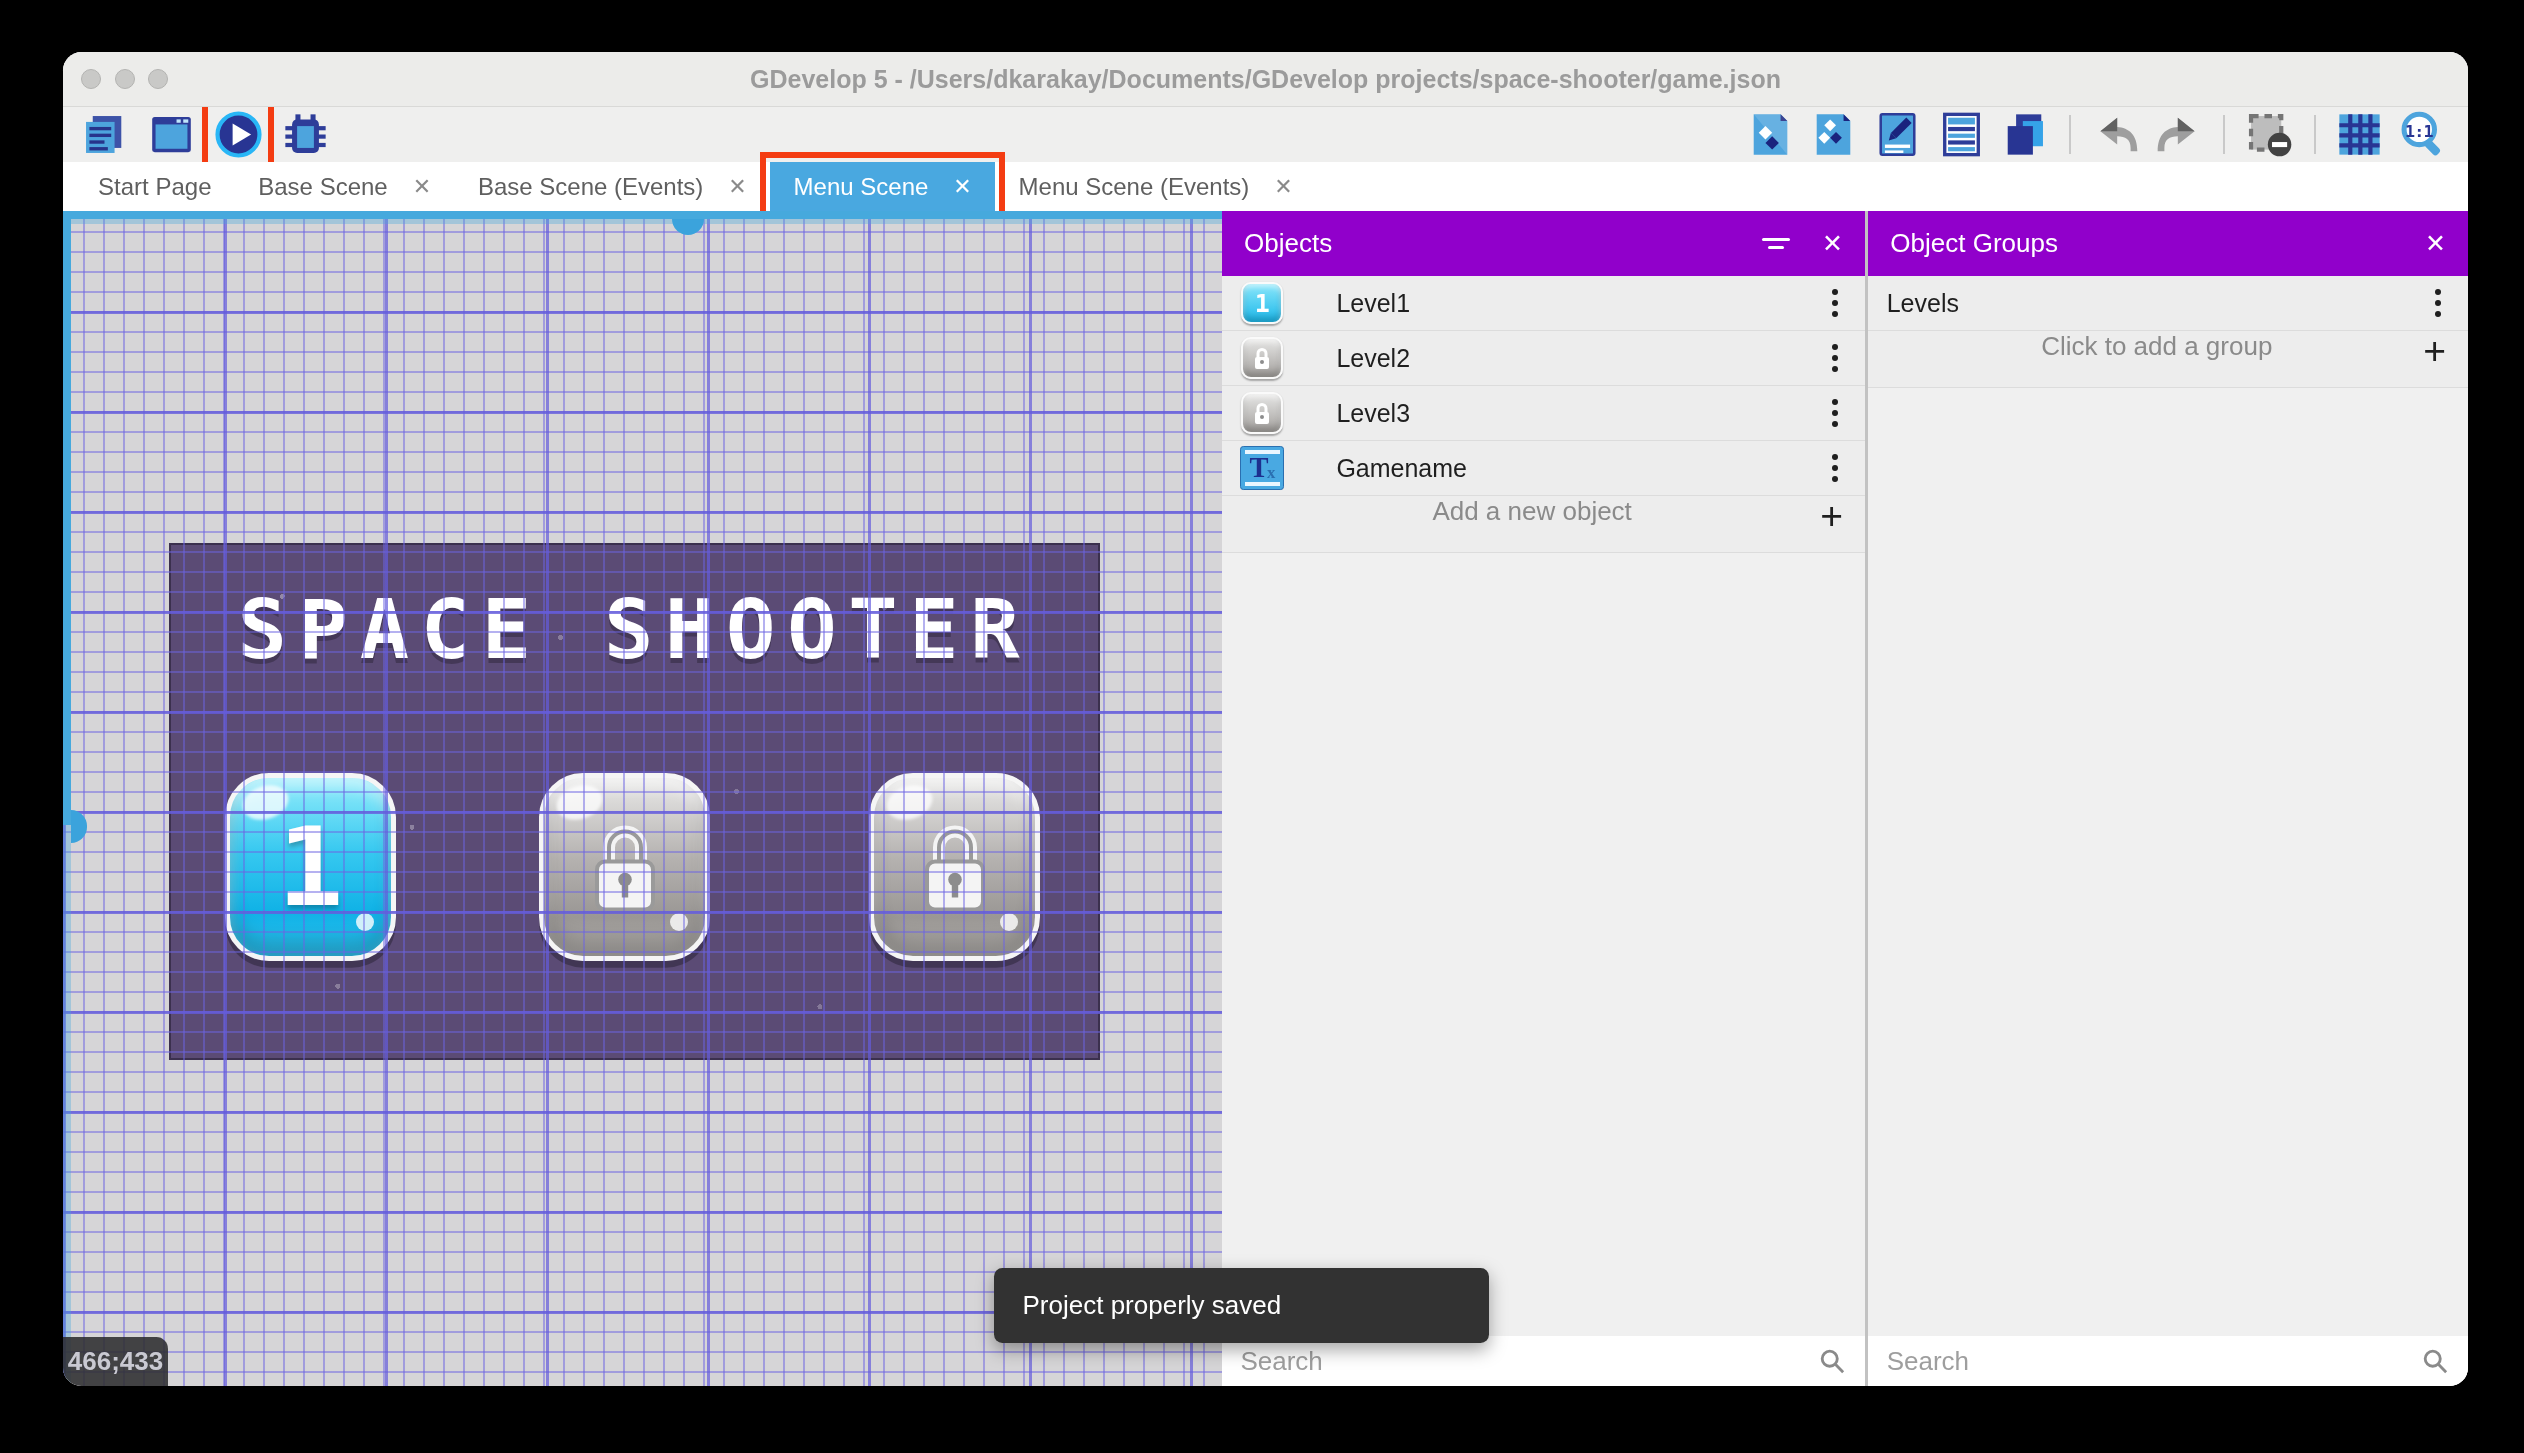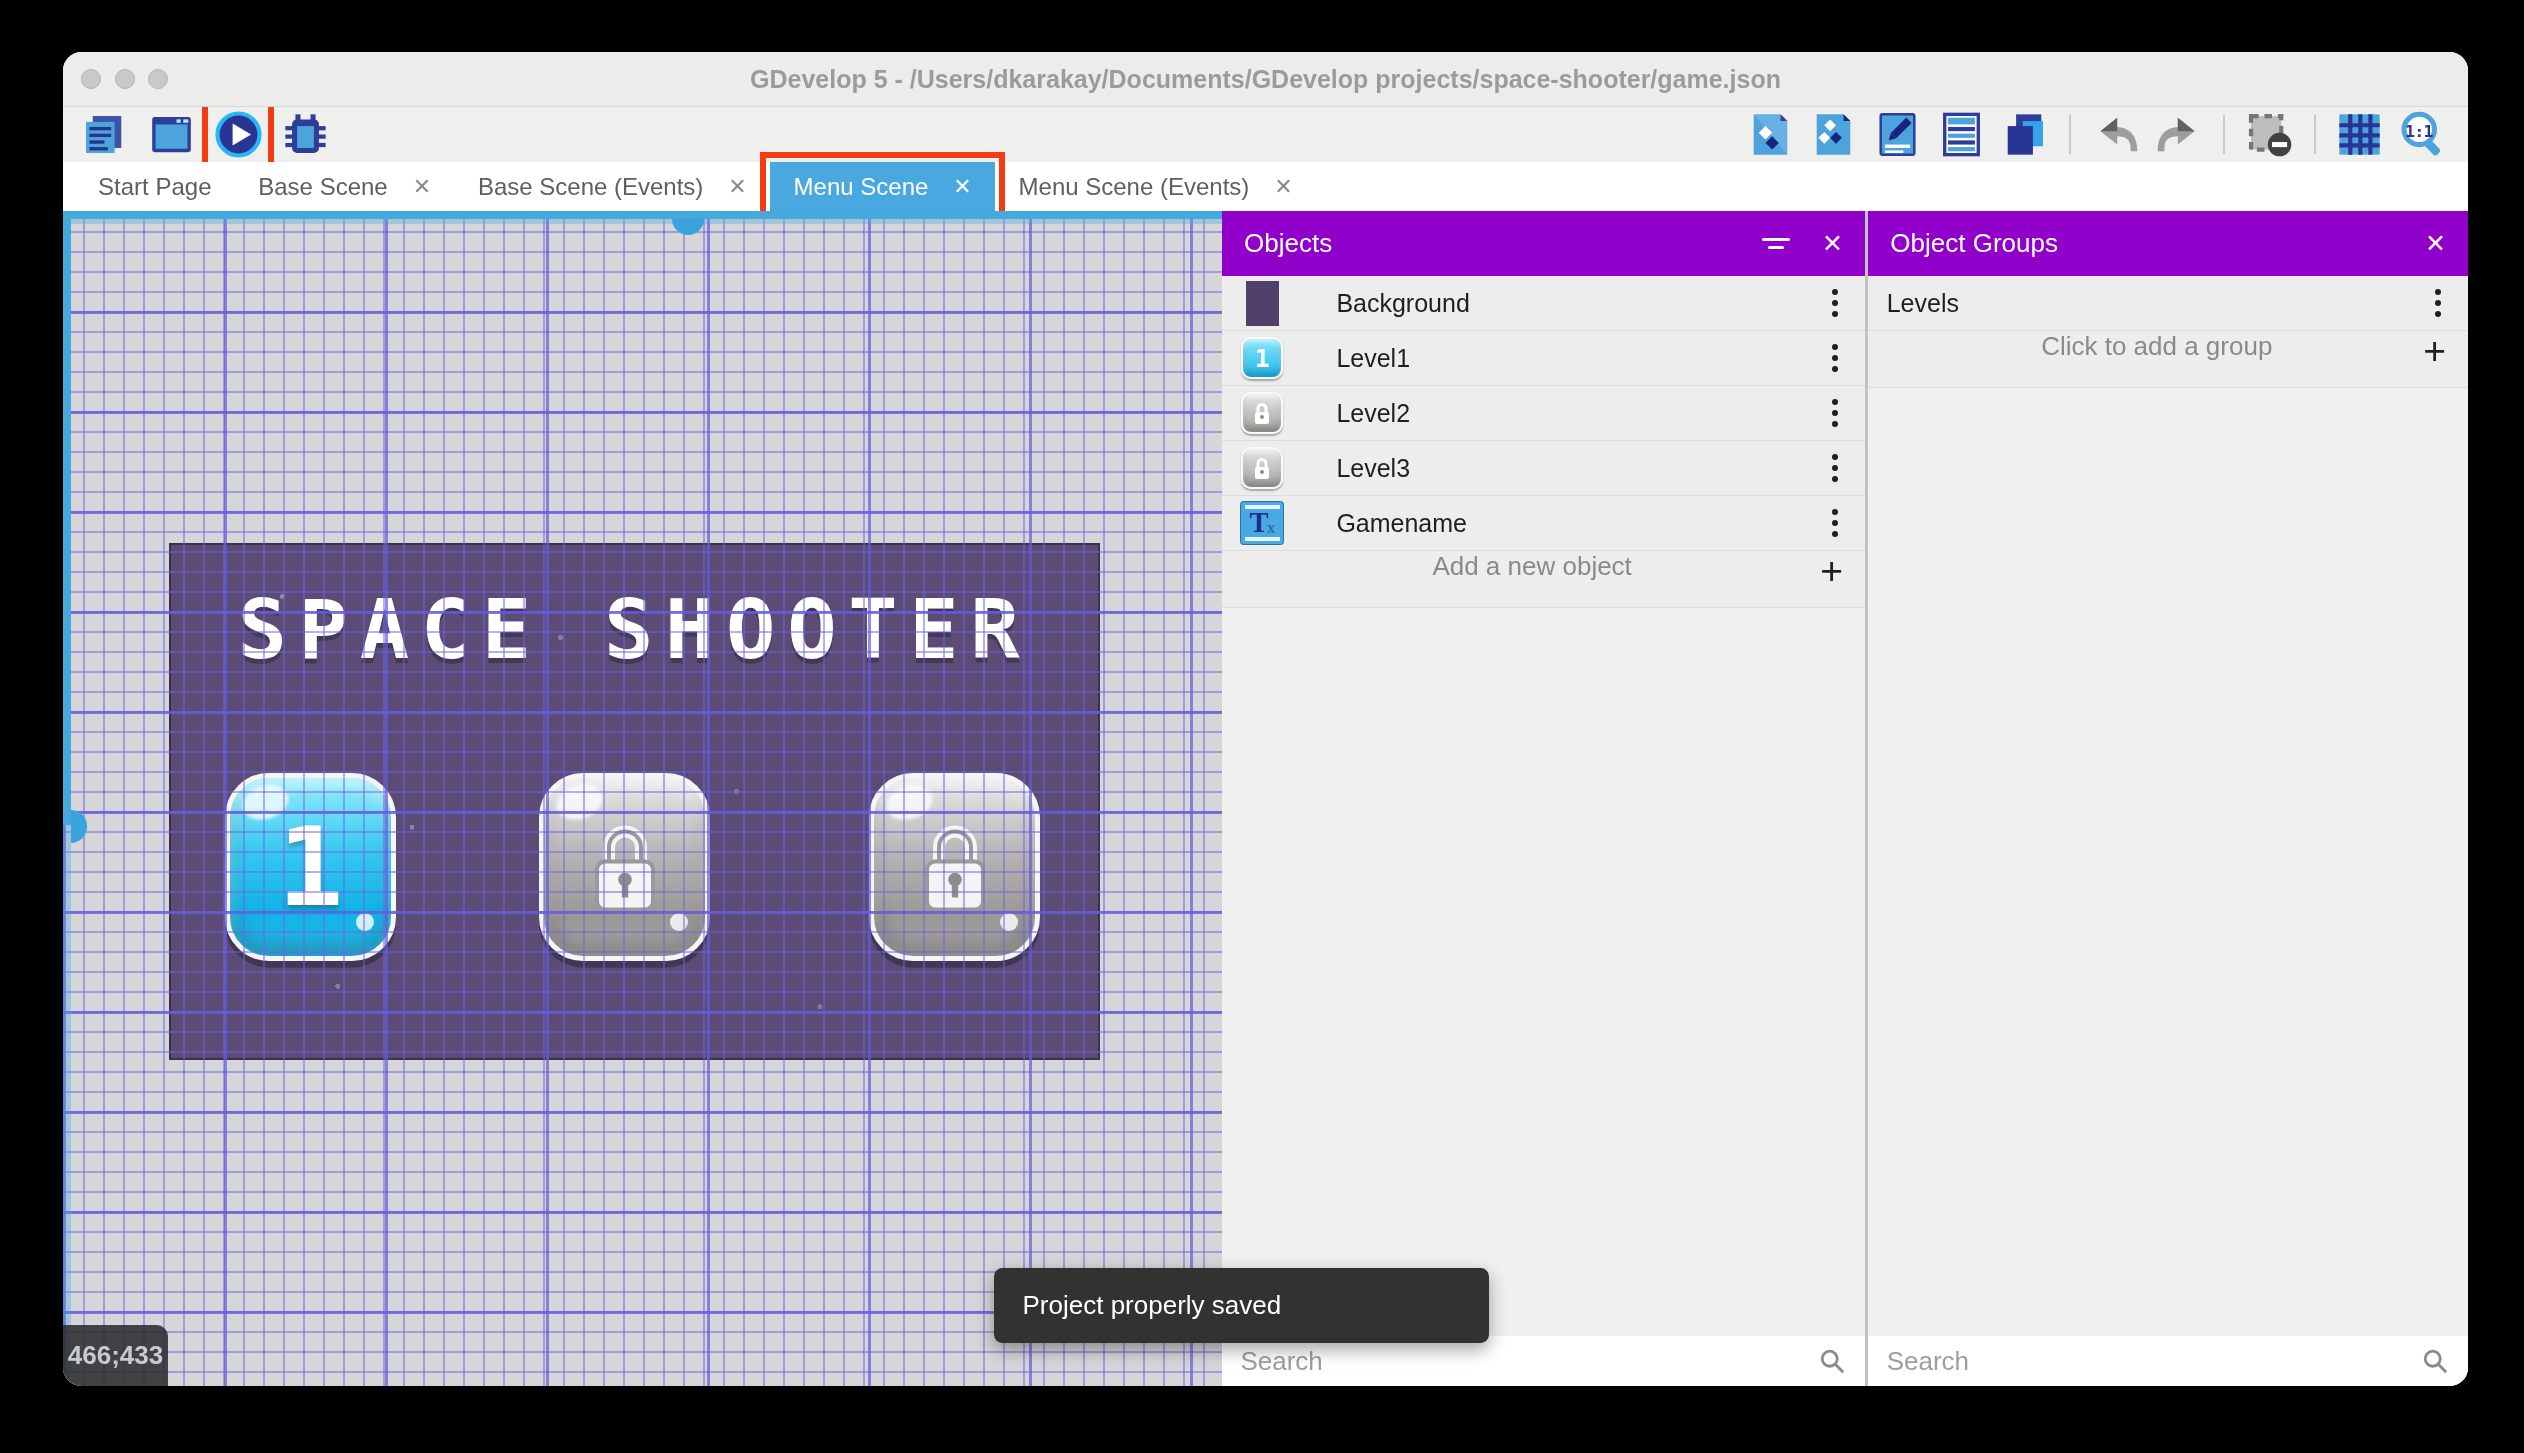--- a/index.html
+++ b/index.html
@@ -110,21 +110,21 @@
 
   
   .hscroll { position:absolute; left:0; right:0; top:0; height:7.5px; background:#46a9dd; cursor:pointer; }
   .hscroll .band { position:absolute; left:0; right:0; top:7.5px; height:5.9px; background:rgba(70,169,221,.35); }
   .hthumb { position:absolute; left:609px; top:7.5px; width:32px; height:16.7px; background:#3ba3dc; border-radius:0 0 16.7px 16.7px; cursor:grab; }
   .vscroll { position:absolute; left:0; top:0; bottom:0; width:7.5px; background:rgba(70,169,221,.35); cursor:pointer; }
   .vscroll .solid { position:absolute; left:0; top:0; width:7.5px; height:614px; background:#46a9dd; }
   .vthumb { position:absolute; left:7.5px; top:599px; width:16.7px; height:33px; background:#3ba3dc; border-radius:0 16.7px 16.7px 0; cursor:grab; }
 
   .coords {
-    position:absolute; left:0; bottom:0; width:105px; height:61px;
+    position:absolute; left:0; bottom:0; width:105px; height:49px;
     background:rgba(45,45,48,.88); color:#c9c9d2; font-weight:bold; font-size:26px;
     display:flex; align-items:center; justify-content:center; border-radius:0 11.7px 0 0;
   }
 
   
   .panel { position:relative; background:#f0f0f0; display:flex; flex-direction:column; }
   .panel.objects { width:643px; }
   .panel-divider { width:3.3px; background:#c2c2c2; }
   .panel.groups { flex:1; }
   .panel-header {
@@ -413,31 +413,20 @@
         <span class="ph-title">Objects</span>
         <span class="ph-actions">
           <span class="filter-ic">
               <i></i>
               <i></i>
             </span>
           <span class="ph-close">✕</span>
         </span>
       </div>
 
-      <div class="obj-row">
-        <span class="obj-thumb">
-            <span class="bg-thumb"></span>
-          </span>
-        <span class="obj-label">Background</span>
-        <span class="kebab">
-            <i></i>
-            <i></i>
-            <i></i>
-          </span>
-      </div>
 
       <div class="obj-row">
         <span class="obj-thumb">
           <span class="mini-btn blue">
               <span class="mnum">1</span>
             </span>
         </span>
         <span class="obj-label">Level1</span>
         <span class="kebab">
             <i></i>

